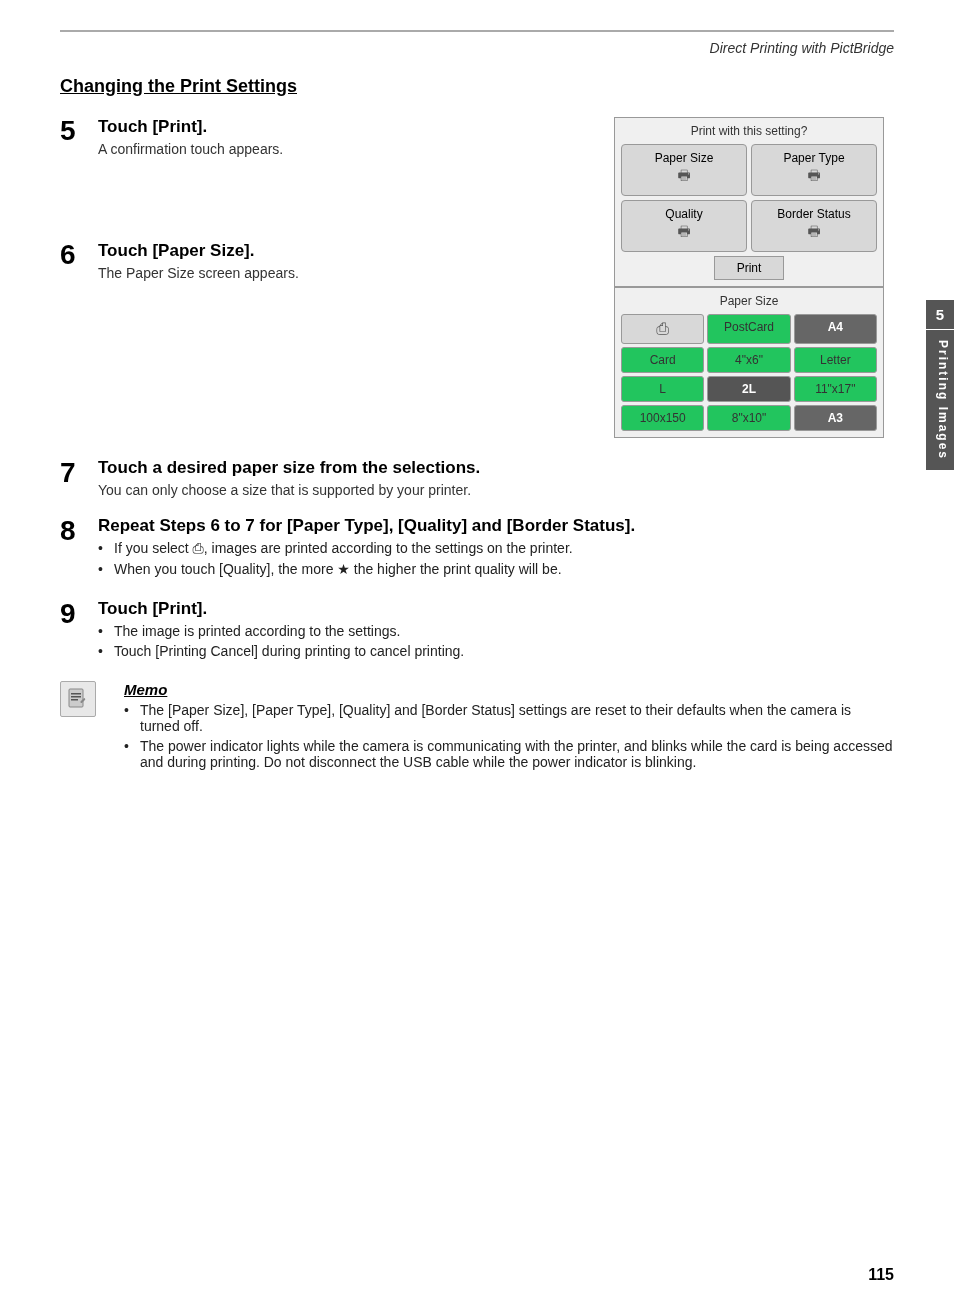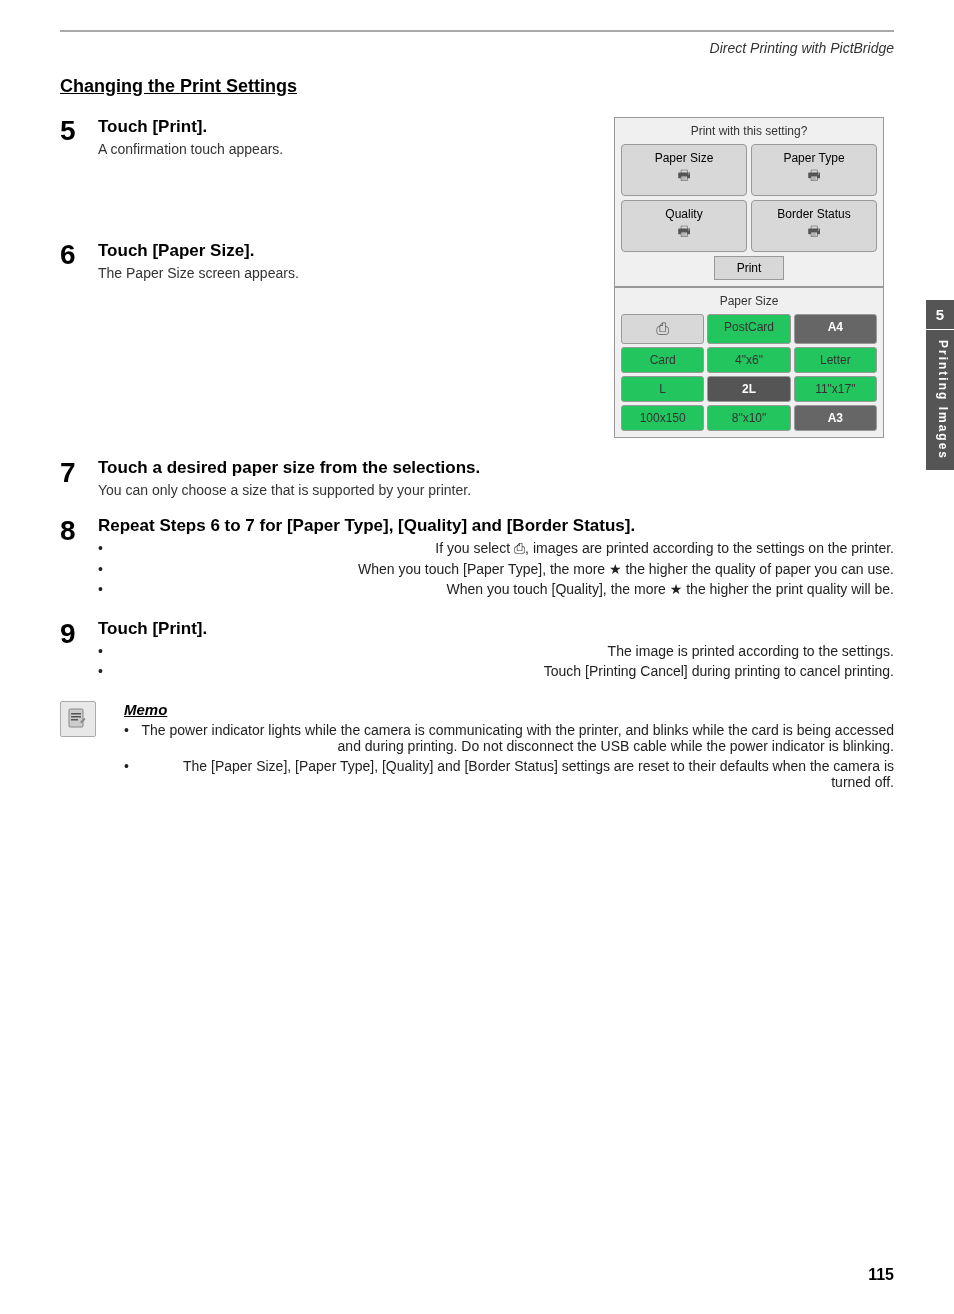--- a/index.html
+++ b/index.html
@@ -213,21 +213,20 @@
 
     .step-inline .step-desc {
       font-size: 14px;
       margin-left: 0;
     }
 
     .bullet-list {
       list-style: none;
       padding: 0;
       margin-top: 4px;
-      text-align: right;
     }
 
     .bullet-list li {
       font-size: 14px;
       padding-left: 16px;
       position: relative;
       margin-bottom: 4px;
       color: #222;
     }
 
@@ -409,21 +408,20 @@
         <div class="step-desc">You can only choose a size that is supported by your printer.</div>
       </div>
     </div>
 
     <div class="step-inline clearfix">
       <span class="step-number">8</span>
       <div class="step-content">
         <div class="step-title">Repeat Steps 6 to 7 for [Paper Type], [Quality] and [Border Status].</div>
         <ul class="bullet-list">
           <li>If you select ⎙, images are printed according to the settings on the printer.</li>
-          <li>When you touch [Paper Type], the more ★ the higher the quality of paper you can use.</li>
           <li>When you touch [Quality], the more ★ the higher the print quality will be.</li>
         </ul>
       </div>
     </div>
 
     <div class="step-inline clearfix">
       <span class="step-number">9</span>
       <div class="step-content">
         <div class="step-title">Touch [Print].</div>
         <ul class="bullet-list">
@@ -439,22 +437,22 @@
           <rect x="2" y="1" width="14" height="18" rx="1" fill="#ccc" stroke="#888" stroke-width="1"></rect>
           <rect x="4" y="5" width="10" height="1.5" fill="#555"></rect>
           <rect x="4" y="8" width="10" height="1.5" fill="#555"></rect>
           <rect x="4" y="11" width="7" height="1.5" fill="#555"></rect>
           <rect x="13" y="14" width="6" height="2" rx="1" fill="#888" transform="rotate(-45 13 14)"></rect>
         </svg>
       </div>
       <div class="memo-content">
         <div class="memo-title">Memo</div>
         <ul class="bullet-list">
+          <li>The [Paper Size], [Paper Type], [Quality] and [Border Status] settings are reset to their defaults when the camera is turned off.</li>
           <li>The power indicator lights while the camera is communicating with the printer, and blinks while the card is being accessed and during printing. Do not disconnect the USB cable while the power indicator is blinking.</li>
-          <li>The [Paper Size], [Paper Type], [Quality] and [Border Status] settings are reset to their defaults when the camera is turned off.</li>
         </ul>
       </div>
     </div>
 
   </div>
 
   <div class="page-footer">
     <span class="page-number">115</span>
   </div>
 

